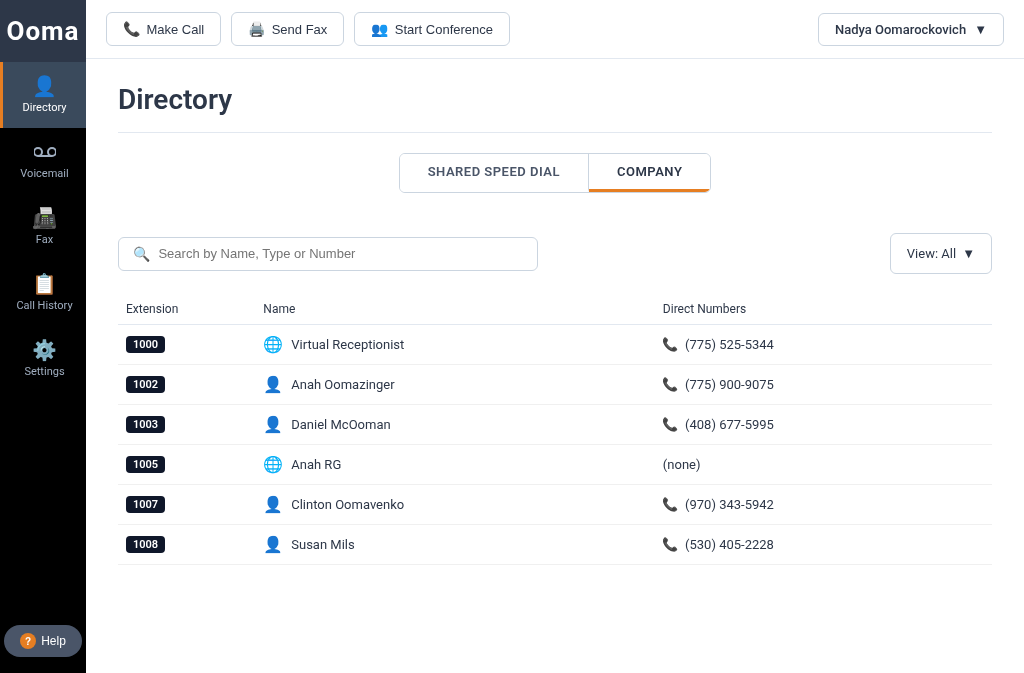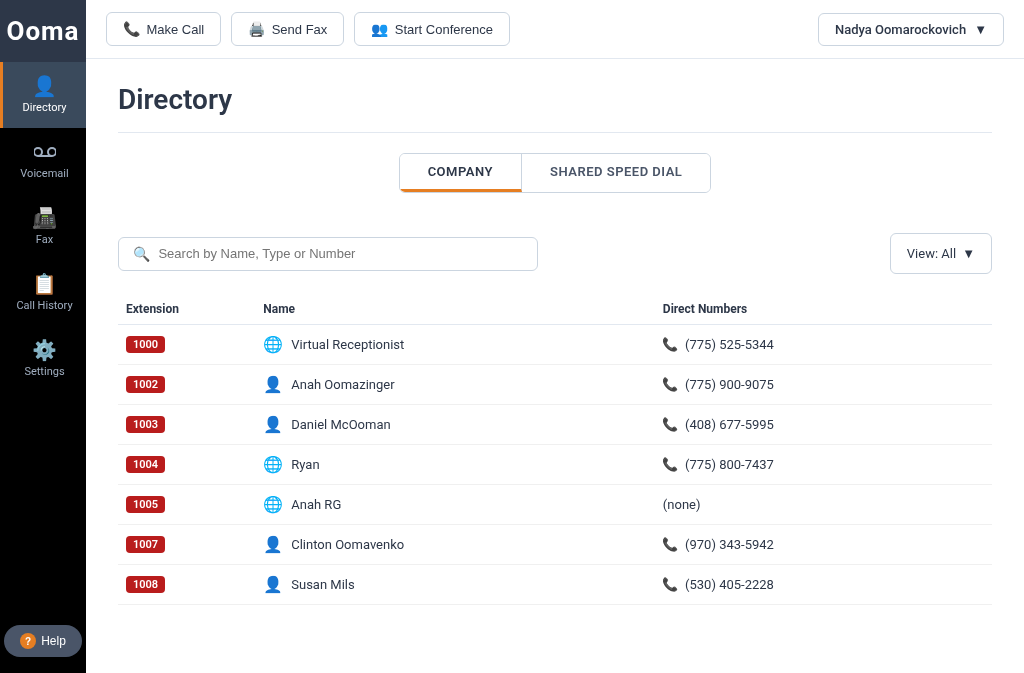--- a/index.html
+++ b/index.html
@@ -221,37 +221,37 @@
       font-size: 13px;
       color: #2d3748;
       margin-left: auto;
     }
 
     
     .directory-table { width: 100%; border-collapse: collapse; }
     .directory-table th {
       text-align: left;
       font-size: 12px;
-      font-weight: 700;
+      font-weight: 400;
       color: #2d3748;
       padding: 8px 12px 8px 8px;
       border-bottom: 1.5px solid #e2e8f0;
     }
     .directory-table td {
       padding: 10px 12px 10px 8px;
       font-size: 13px;
       color: #2d3748;
       border-bottom: 1px solid #f0f0f0;
       vertical-align: middle;
     }
     .directory-table tr.highlighted { background: #f0f4f8; }
 
     .ext-badge {
       display: inline-block;
-      background: #b91c1c;
+      background: #0f172a;
       color: #fff;
       border-radius: 4px;
       padding: 2px 7px;
       font-size: 11px;
       font-weight: 600;
     }
     .name-cell {
       display: flex;
       align-items: center;
       gap: 8px;
@@ -368,25 +368,25 @@
       <span>▼</span>
     </div>
   </div>
 
   <div class="content">
     <h1 class="page-title">Directory</h1>
     <hr class="divider">
 
     <div class="tab-container">
       <div class="tabs">
+        <div class="tab">
+          <span>SHARED SPEED DIAL</span>
+        </div>
         <div class="tab active">
           <span>COMPANY</span>
-        </div>
-        <div class="tab">
-          <span>SHARED SPEED DIAL</span>
         </div>
       </div>
     </div>
 
     <div class="search-row">
       <div class="search-box">
         <span class="search-icon">🔍</span>
         <input type="text" placeholder="Search by Name, Type or Number" style="">
       </div>
       <div class="view-dropdown">
@@ -447,36 +447,20 @@
             </td>
             <td>
               <div class="phone-cell">
                 <span class="phone-icon">📞</span>
                 <span>(408) 677-5995</span>
               </div>
             </td>
             <td class="call-action-cell"></td>
           </tr>
           <tr>
-            <td><span class="ext-badge">1004</span></td>
-            <td>
-              <div class="name-cell">
-                <span class="person-icon">🌐</span>
-                <span>Ryan</span>
-              </div>
-            </td>
-            <td>
-              <div class="phone-cell">
-                <span class="phone-icon">📞</span>
-                <span>(775) 800-7437</span>
-              </div>
-            </td>
-            <td class="call-action-cell"></td>
-          </tr>
-          <tr>
             <td><span class="ext-badge">1005</span></td>
             <td>
               <div class="name-cell">
                 <span class="person-icon">🌐</span>
                 <span>Anah RG</span>
               </div>
             </td>
             <td>(none)</td>
             <td class="call-action-cell"></td>
           </tr>

